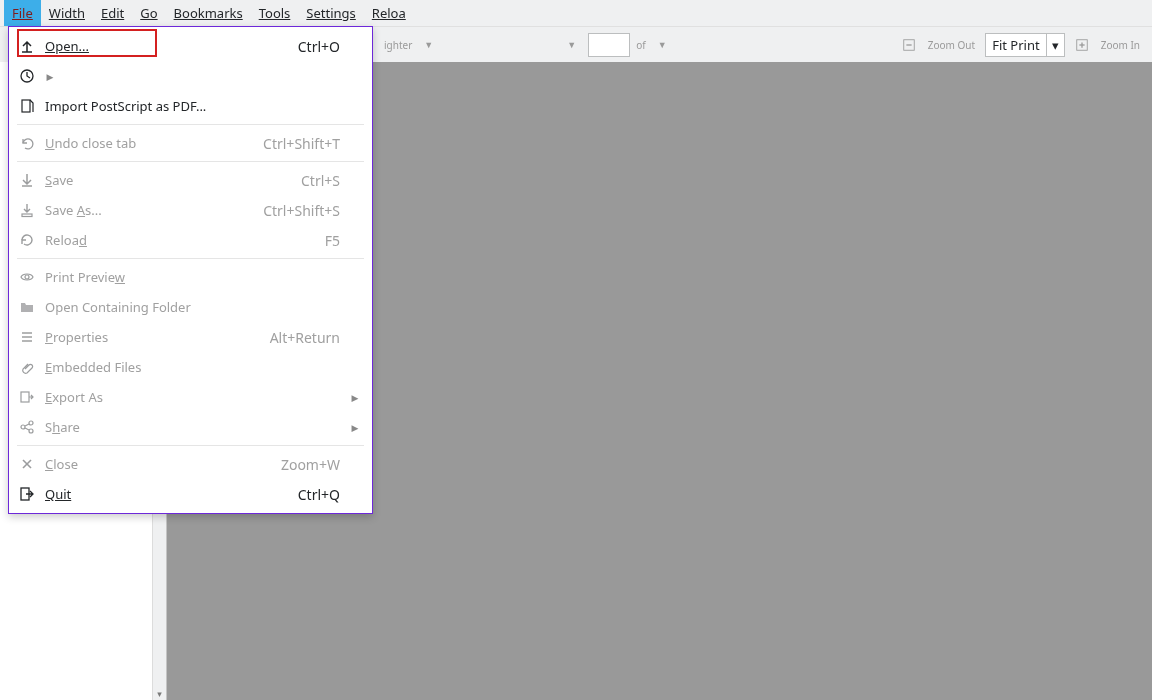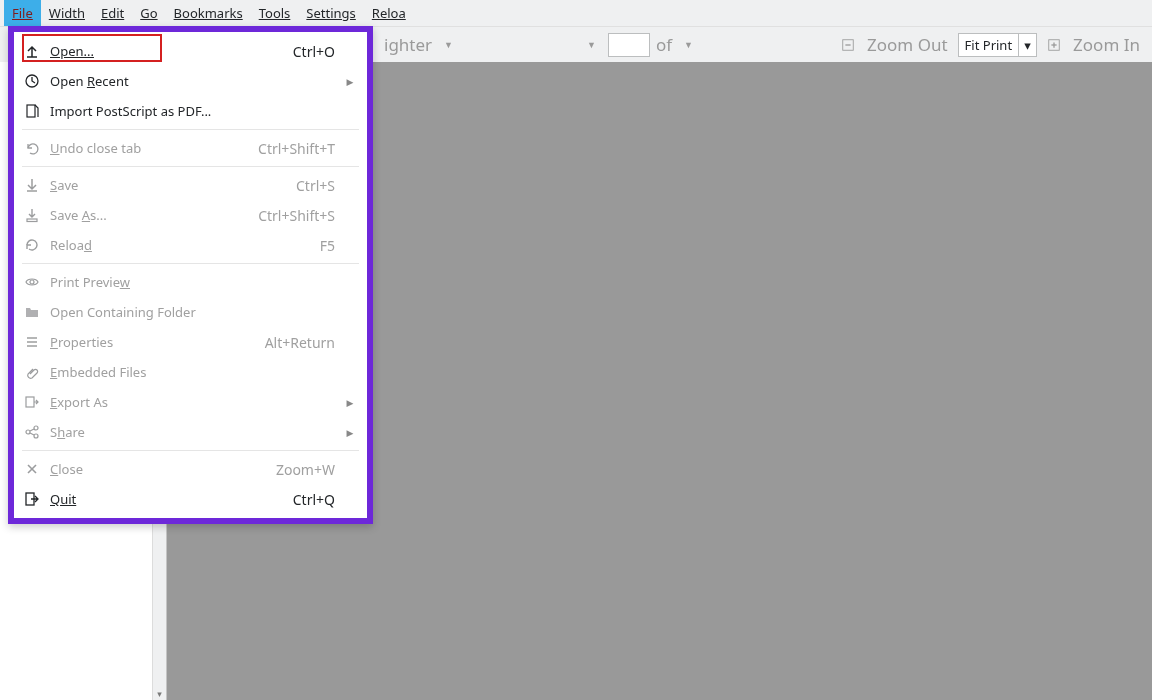--- a/index.html
+++ b/index.html
@@ -32,21 +32,21 @@
 .toolbar {
   display: flex;
   height: 36px;
   background: #eff0f1;
   border-top: 1px solid #e0e0e0;
   align-items: center;
   padding: 0 8px;
   gap: 6px;
 }
 .tb-spacer { flex: 1; }
-.tb-label { color: #9a9a9a; font-size: 17px; }
+.tb-label { color: #9a9a9a; font-size: 10px; }
 .tb-btn { display: inline-flex; align-items: center; gap: 12px; padding: 2px 4px; }
 .tb-drop { color: #9a9a9a; font-size: 9px; padding: 0 6px; }
 .tb-input {
   width: 42px; height: 24px; border: 1px solid #bcbebf; background: #fff;
 }
 .tb-icon {
   width: 14px; height: 14px; display: inline-block;
 }
 .zoom-combo {
   display: inline-flex; align-items: center; border: 1px solid #bcbebf;
@@ -78,21 +78,21 @@
 }
 .viewer {
   flex: 1; background: #999999;
 }
 
 .dropdown {
   position: absolute;
   left: 8px; top: 26px;
   width: 365px;
   background: #fff;
-  border: 6px solid #6d28d9;
+  border: 1px solid #6d28d9;
   box-shadow: 0 3px 8px rgba(0,0,0,0.2);
   z-index: 100;
   padding: 4px 0;
 }
 .dd-item {
   display: flex; align-items: center;
   height: 30px;
   padding: 0 12px 0 10px;
   gap: 10px;
   color: #232629;
@@ -189,21 +189,20 @@
     <span class="dd-sub"></span>
   </div>
 
   <div class="dd-item">
     <span class="dd-icon">
       <svg viewBox="0 0 16 16" width="16" height="16">
           <circle cx="8" cy="8" r="6" fill="none" stroke="#232629" stroke-width="1.3"></circle>
           <path d="M8 4 V8 L11 10" fill="none" stroke="#232629" stroke-width="1.3"></path>
         </svg>
     </span>
-    <span class="dd-label">Open <span class="mn-u">R</span>ecent</span>
     <span class="dd-sub">▶</span>
   </div>
 
   <div class="dd-item">
     <span class="dd-icon">
       <svg viewBox="0 0 16 16" width="16" height="16">
           <rect x="3" y="2" width="8" height="12" fill="none" stroke="#232629" stroke-width="1.2"></rect>
           <path d="M11 2 l3 3 v9" fill="none" stroke="#232629" stroke-width="1.2"></path>
         </svg>
     </span>

